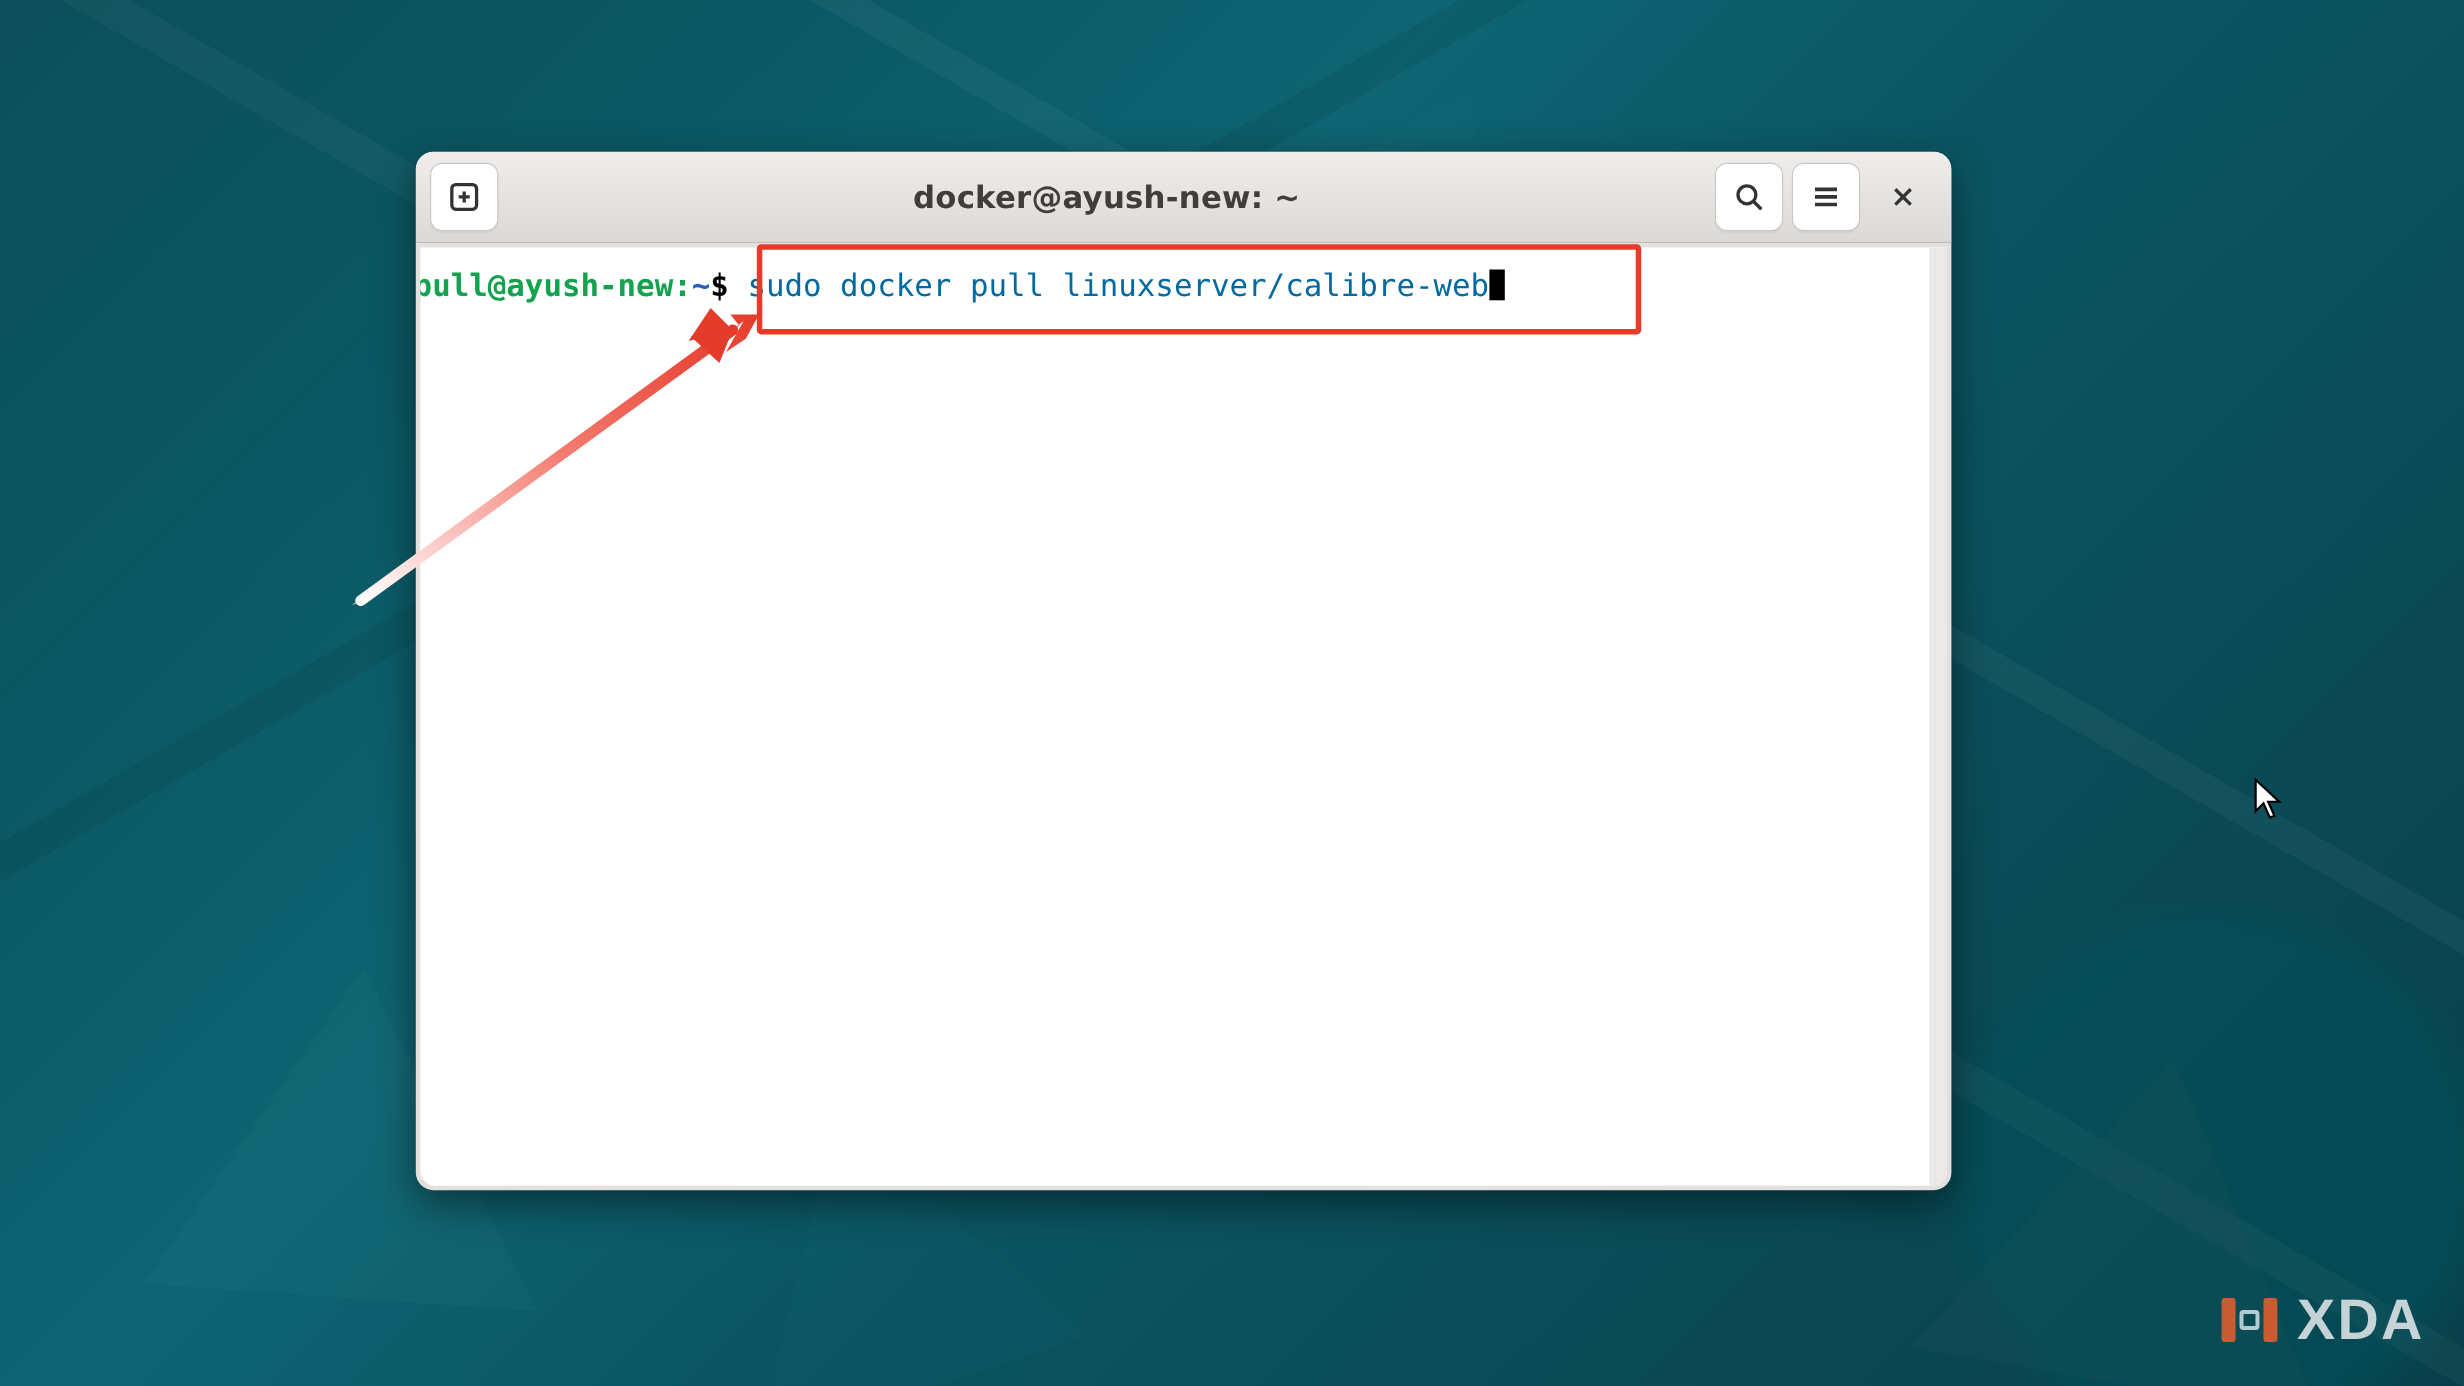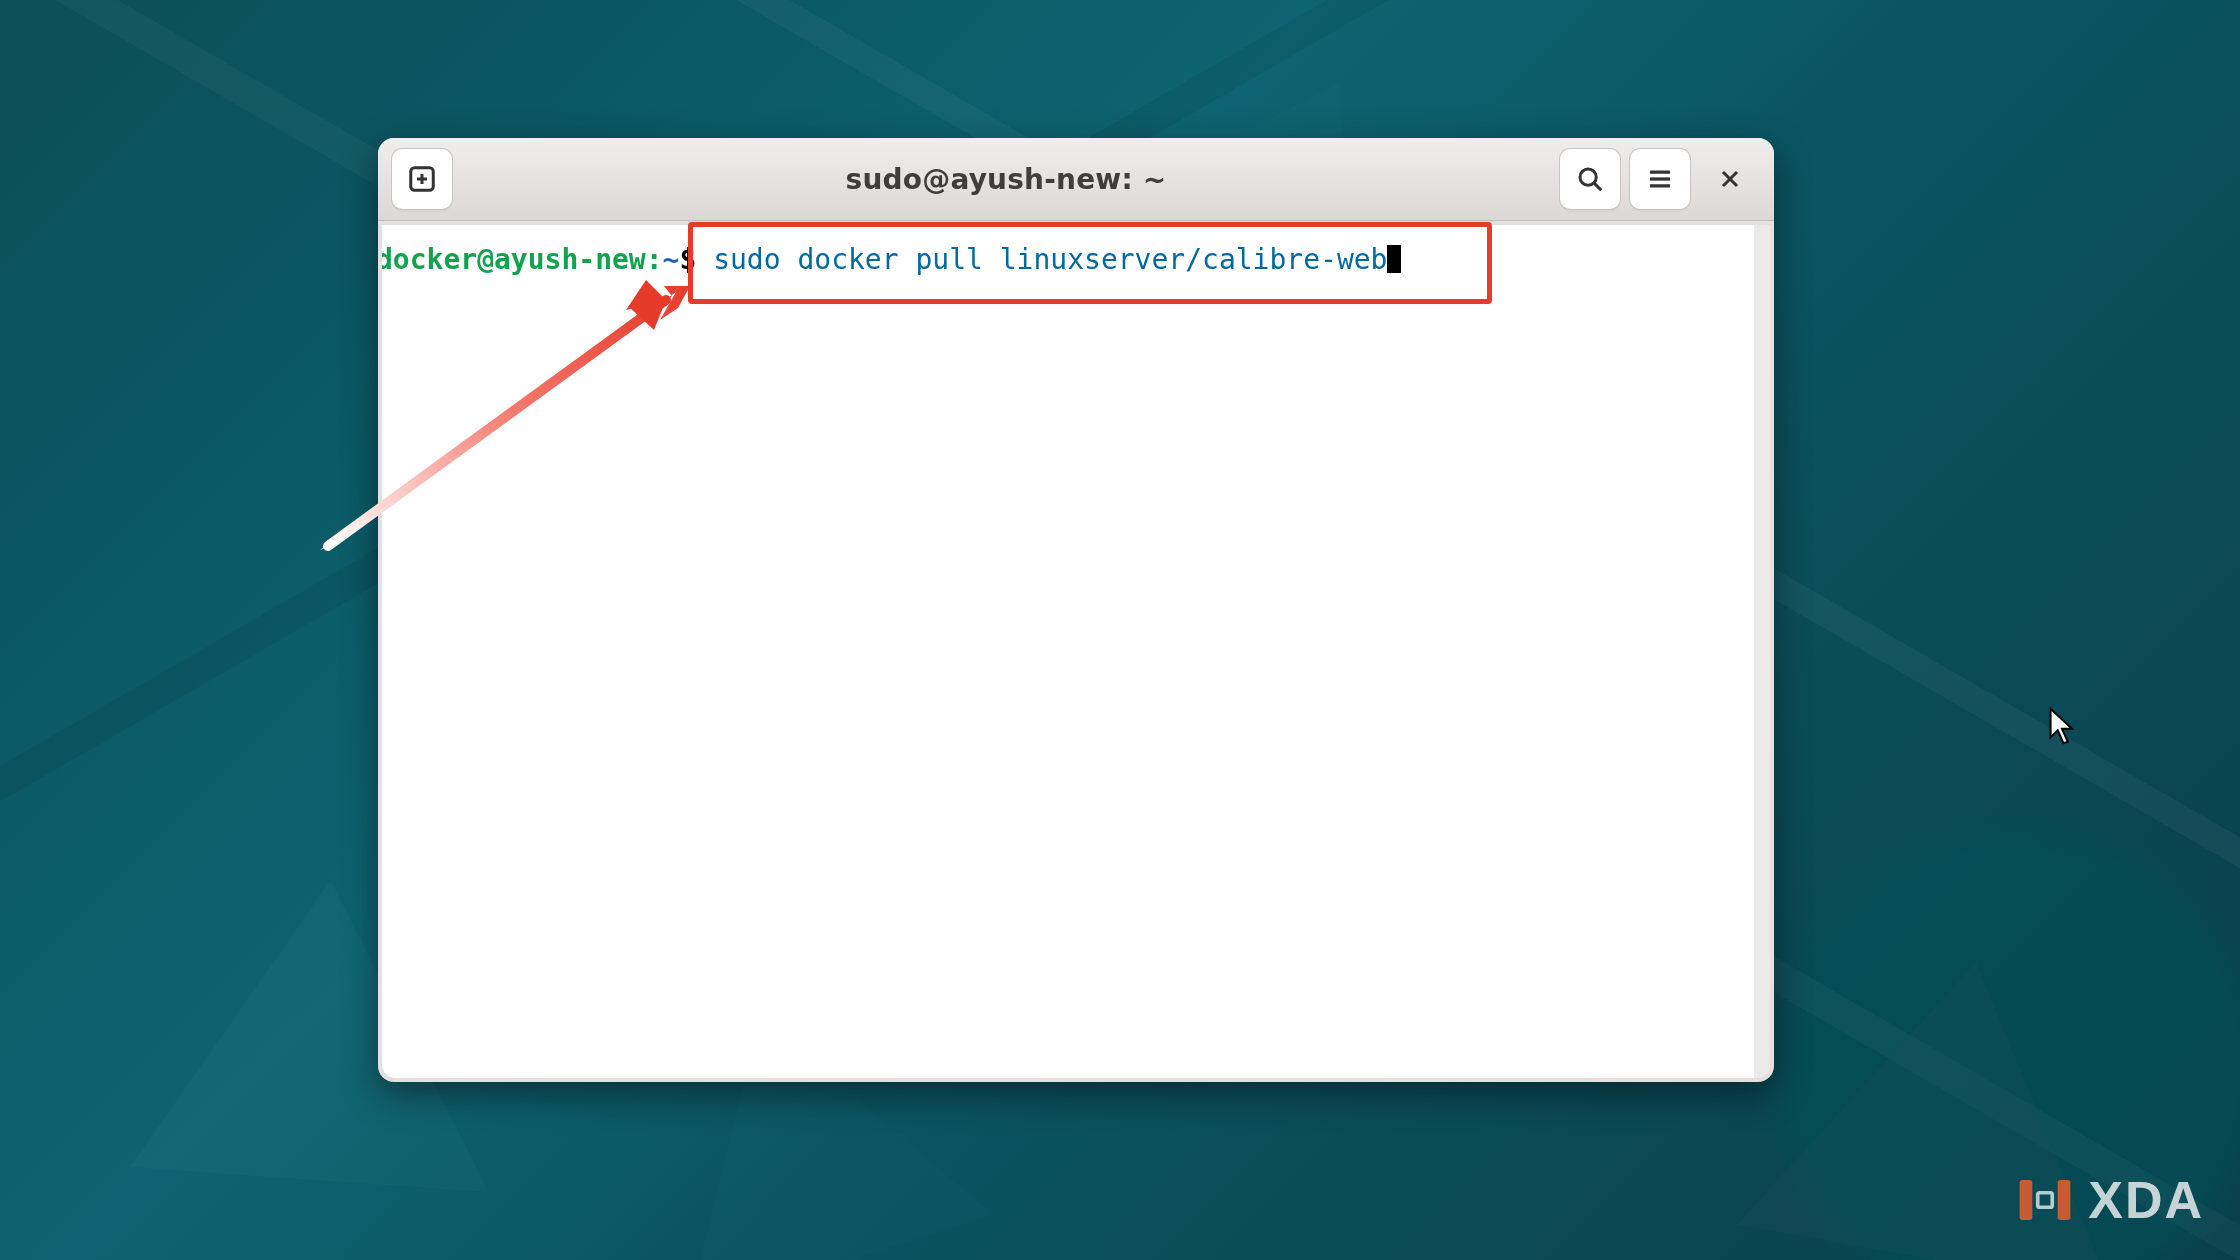--- a/index.html
+++ b/index.html
@@ -161,21 +161,21 @@
   <div class="window">
     <div class="titlebar">
       <div class="tb-btn">
         <svg viewBox="0 0 24 24" fill="none" stroke-width="2.4">
           <rect x="3" y="3" width="18" height="18" rx="3"></rect>
           <line x1="12" y1="8" x2="12" y2="16"></line>
           <line x1="8" y1="12" x2="16" y2="12"></line>
         </svg>
       </div>
 
-      <div class="title">sudo@ayush-new: ~</div>
+      <div class="title">docker@ayush-new: ~</div>
 
       <div class="tb-btn">
         <svg viewBox="0 0 24 24" fill="none" stroke-width="2.4">
           <circle cx="10.5" cy="10.5" r="6.5"></circle>
           <line x1="15.5" y1="15.5" x2="21" y2="21"></line>
         </svg>
       </div>
       <div class="tb-btn">
         <svg viewBox="0 0 24 24" fill="none" stroke-width="2.6">
           <line x1="4" y1="6.5" x2="20" y2="6.5"></line>
@@ -185,21 +185,21 @@
       </div>
       <div class="tb-flat">
         <svg viewBox="0 0 24 24" fill="none" stroke-width="2.6">
           <line x1="6" y1="6" x2="18" y2="18"></line>
           <line x1="18" y1="6" x2="6" y2="18"></line>
         </svg>
       </div>
     </div>
 
     <div class="termbody">
-      <div class="linewrap"><span class="prompt-user">docker@ayush-new</span><span class="prompt-user">:</span><span class="prompt-path">~</span><span class="prompt-dollar">$</span><span> </span><span class="cmd">sudo docker pull linuxserver/calibre-web</span><span class="cursor"></span></div>
+      <div class="linewrap"><span class="prompt-user">pull@ayush-new</span><span class="prompt-user">:</span><span class="prompt-path">~</span><span class="prompt-dollar">$</span><span> </span><span class="cmd">sudo docker pull linuxserver/calibre-web</span><span class="cursor"></span></div>
 
       <div class="scrollbar"></div>
     </div>
   </div>
 
   <div class="annot-box" style="left:688px; top:222px; width:794px; height:72px;"></div>
 
   <svg class="arrow" style="left:310px; top:250px; width:400px; height:320px;" viewBox="0 0 400 320">
     <defs>
       <linearGradient id="arrgrad" x1="0" y1="1" x2="1" y2="0">

